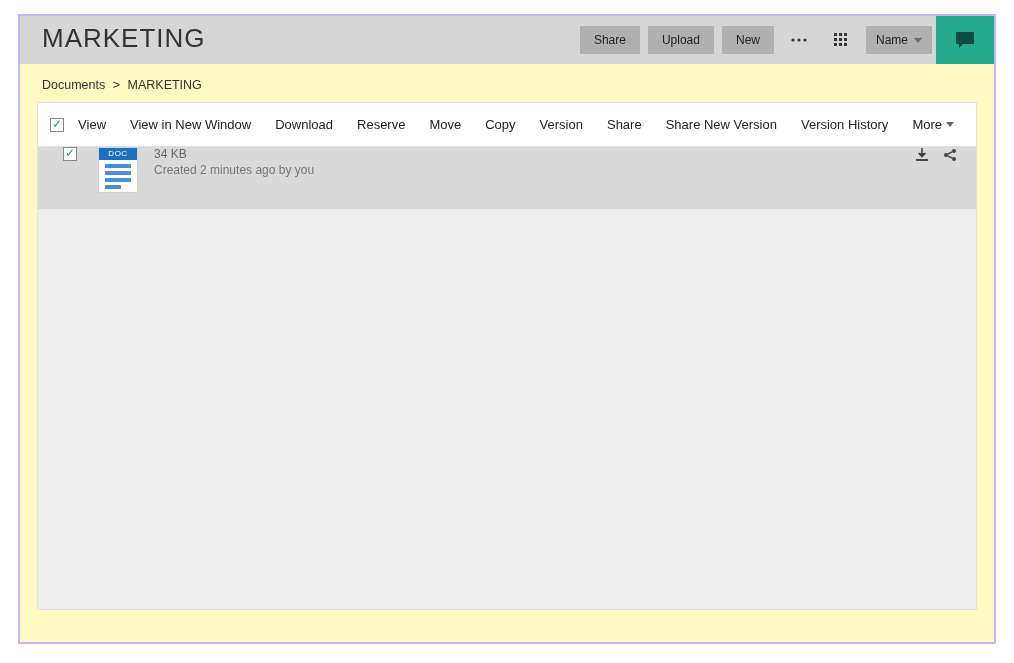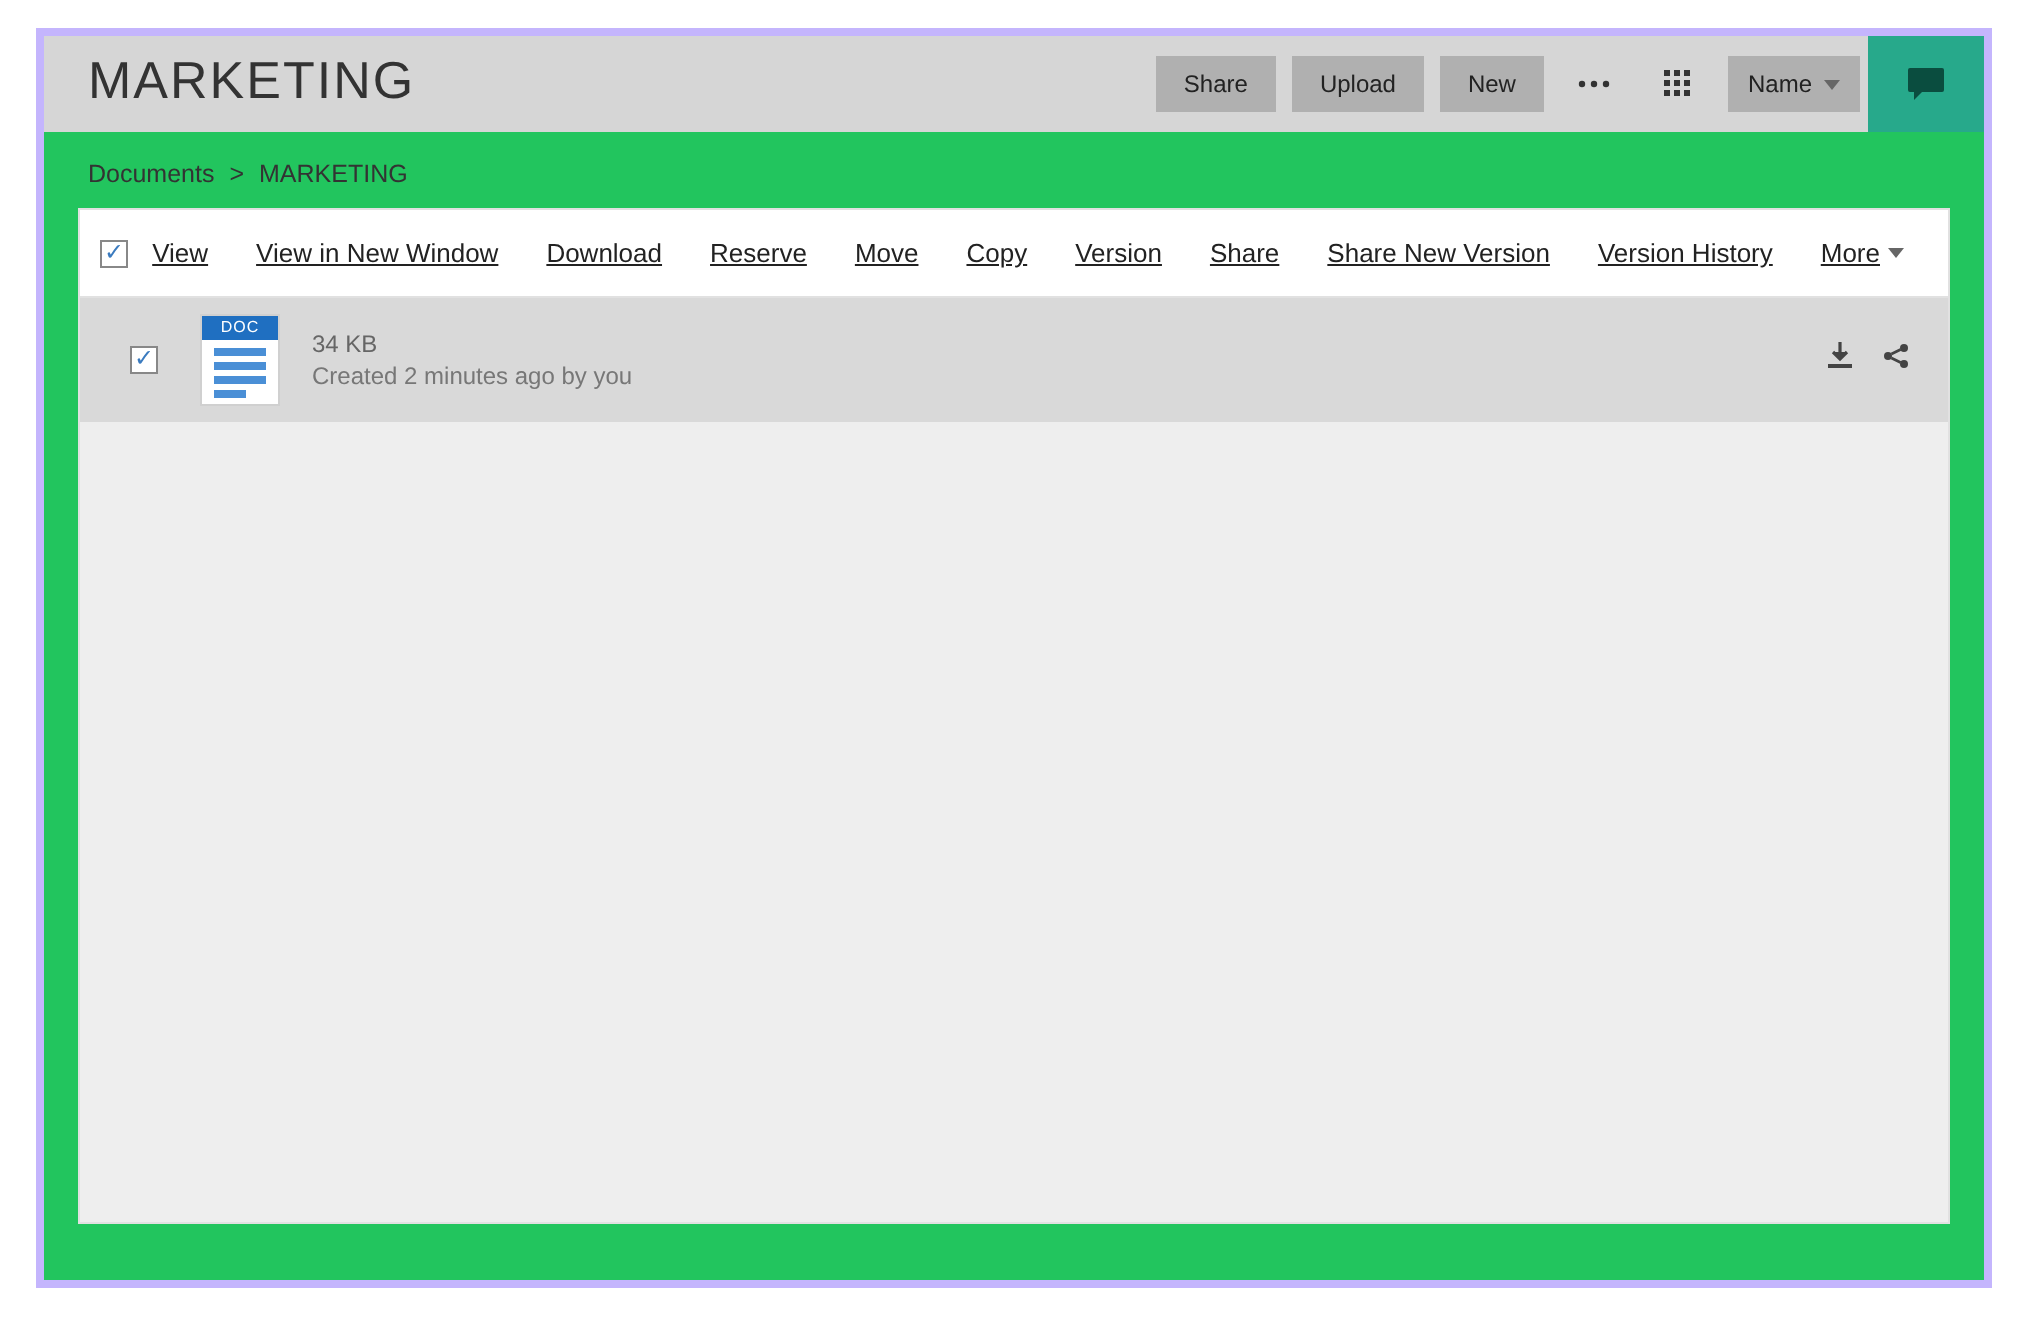--- a/index.html
+++ b/index.html
@@ -4,23 +4,23 @@
 <style>
   * { box-sizing: border-box; margin: 0; padding: 0; }
   body {
     font-family: "Segoe UI", Arial, sans-serif;
     background: #ffffff;
     width: 1014px;
     height: 663px;
     overflow: hidden;
   }
   .outer {
-    border: 4px solid #c4b5fd;
+    border: 2px solid #c4b5fd;
     margin: 14px 18px;
-    background: #22c55e;
+    background: #fef9c3;
     height: 630px;
     position: relative;
   }
   .header {
     display: flex;
     align-items: stretch;
     background: #d6d6d6;
     height: 48px;
   }
   .header-title {
@@ -111,25 +111,24 @@
   }
   .action-item {
     font-size: 13px;
     color: #222;
     padding: 0 12px;
     cursor: pointer;
     white-space: nowrap;
     display: flex;
     align-items: center;
     gap: 4px;
-    text-decoration: underline;
   }
   .file-row {
     display: flex;
-    align-items: center;
+    align-items: flex-start;
     background: #d9d9d9;
     height: 62px;
     padding: 0 10px;
   }
   .file-icon {
     width: 40px;
     height: 46px;
     margin: 0 16px 0 6px;
     position: relative;
     background: #fff;

